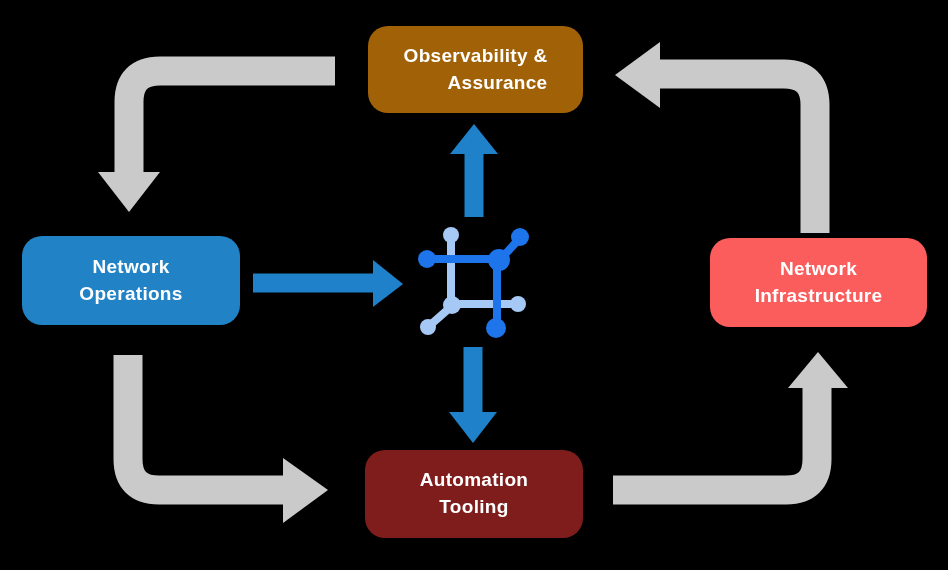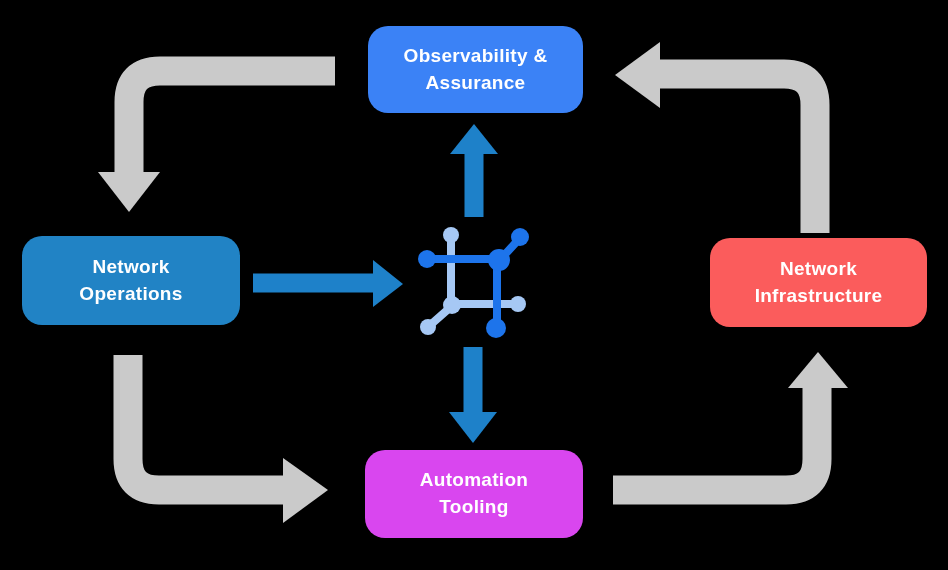--- a/index.html
+++ b/index.html
@@ -76,25 +76,25 @@
       <circle cx="428" cy="327" r="8" fill="#A6C8F4"></circle>
       <circle cx="452" cy="305" r="9" fill="#A6C8F4"></circle>
 
       <circle cx="427" cy="259" r="9" fill="#1D74EB"></circle>
       <circle cx="520" cy="237" r="9" fill="#1D74EB"></circle>
       <circle cx="499" cy="260" r="11" fill="#1D74EB"></circle>
       <circle cx="496" cy="328" r="10" fill="#1D74EB"></circle>
     </g>
   </svg>
 
-  <div class="node node-observability" style="background-color: #3b82f6;">Observability &amp;
+  <div class="node node-observability" style="background-color: #a16207; text-align: right;">Observability &amp;
 Assurance</div>
 
   <div class="node node-operations" style="background-color: rgb(33, 131, 197);">Network
 Operations</div>
 
   <div class="node node-infrastructure" style="background-color: rgb(251, 92, 92);">Network
 Infrastructure</div>
 
-  <div class="node node-automation" style="background-color: #d946ef;">Automation
+  <div class="node node-automation" style="background-color: #7f1d1d;">Automation
 Tooling</div>
 
 </div>
 
 </body></html>

